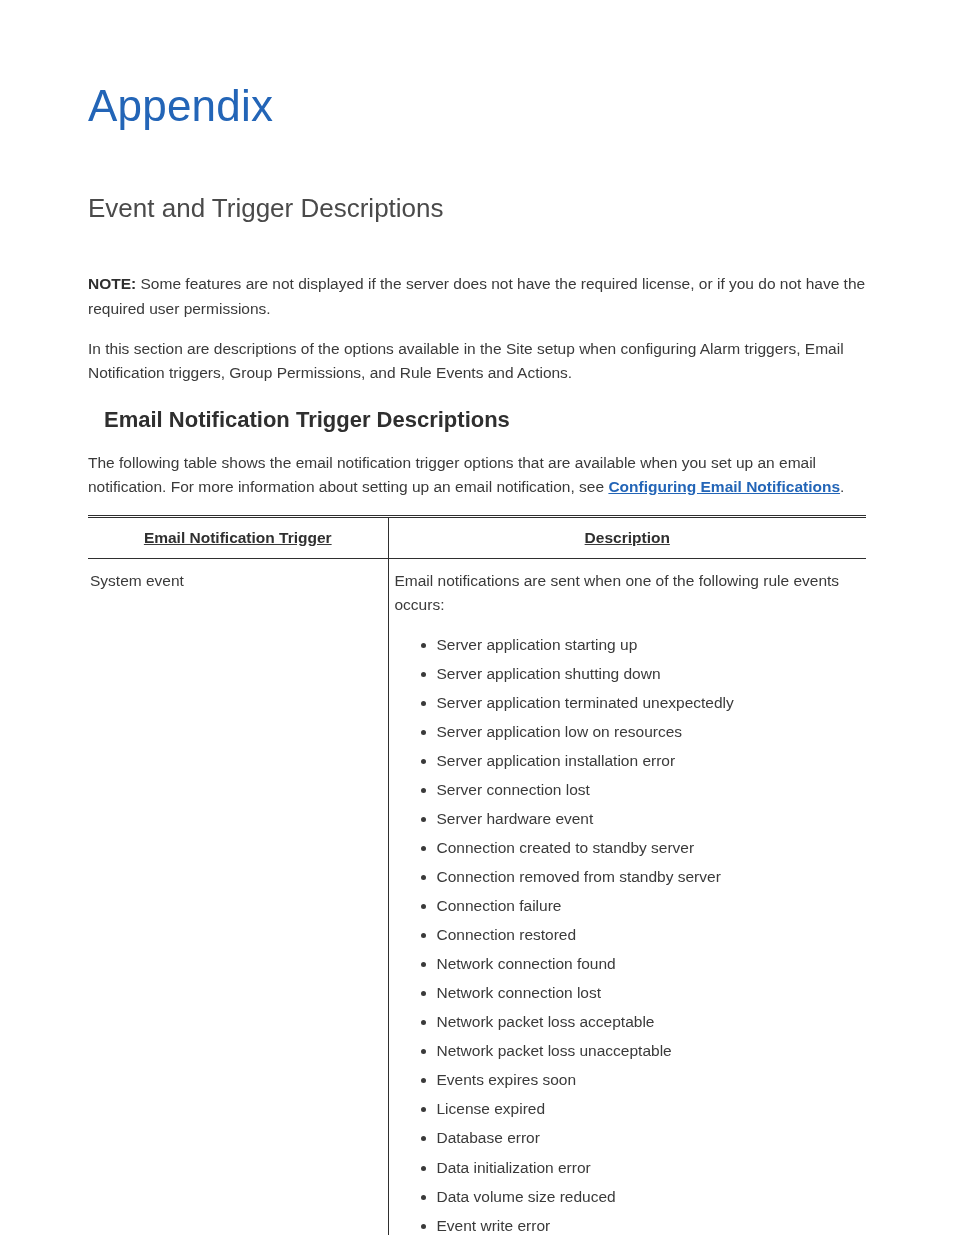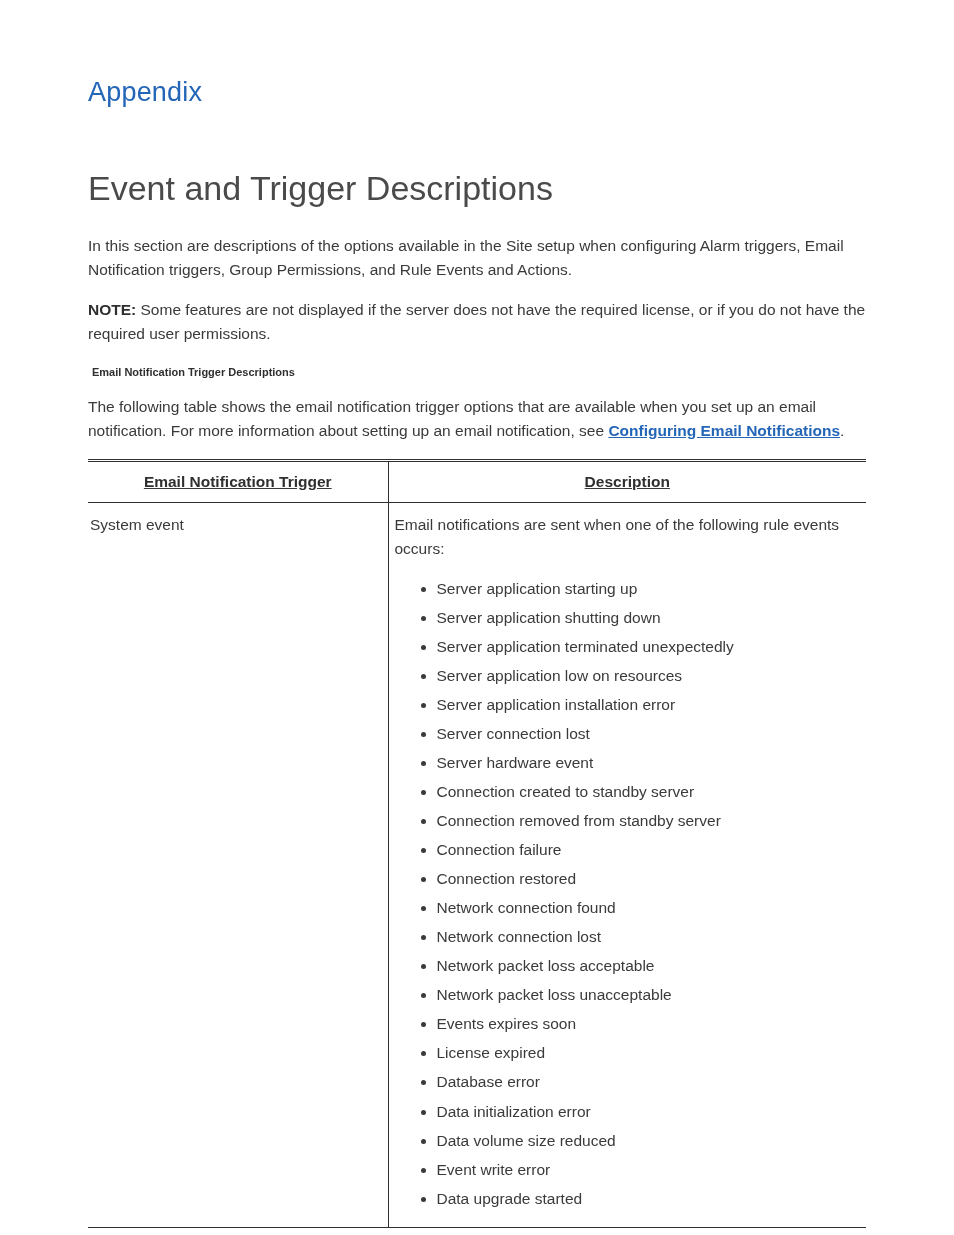--- a/index.html
+++ b/index.html
@@ -14,38 +14,38 @@
   }
   .page {
     width: 954px;
     min-height: 1235px;
     margin: 0 auto;
     padding: 72px 88px 40px 88px;
     position: relative;
   }
   h1.title {
     font-weight: 300;
-    font-size: 27px;
+    font-size: 44px;
     color: #2365b7;
     margin: 0 0 48px 0;
     letter-spacing: 0.2px;
   }
   h2.section {
     font-weight: 300;
-    font-size: 34px;
+    font-size: 26px;
     color: #4a4a4a;
-    margin: 0 0 19px 0;
+    margin: 0 0 44px 0;
   }
   p { margin: 0 0 16px 0; }
   .note-label { font-weight: 700; color: #2f2f2f; }
   h3.subsection {
     font-weight: 700;
-    font-size: 11px;
+    font-size: 22px;
     color: #2f2f2f;
-    margin: 18px 0 14px 4px;
+    margin: 18px 0 14px 16px;
   }
   a.link {
     color: #2365b7;
     font-weight: 700;
     text-decoration: underline;
     cursor: pointer;
   }
   table.trigger-table {
     width: 100%;
     border-collapse: collapse;
@@ -82,25 +82,25 @@
 </style>
 </head>
 <body>
 
 <div class="page">
 
   <h1 class="title">Appendix</h1>
 
   <h2 class="section">Event and Trigger Descriptions</h2>
 
-  <p>In this section are descriptions of the options available in the Site setup when configuring Alarm triggers, Email Notification triggers, Group Permissions, and Rule Events and Actions.</p>
-
   <p>
     <span class="note-label">NOTE:</span><span> Some features are not displayed if the server does not have the required license, or if you do not have the required user permissions.</span>
   </p>
+
+  <p>In this section are descriptions of the options available in the Site setup when configuring Alarm triggers, Email Notification triggers, Group Permissions, and Rule Events and Actions.</p>
 
   <h3 class="subsection">Email Notification Trigger Descriptions</h3>
 
   <p>
     <span>The following table shows the email notification trigger options that are available when you set up an email notification. For more information about setting up an email notification, see </span><a class="link">Configuring Email Notifications</a><span>.</span>
   </p>
 
   <table class="trigger-table">
     <thead>
       <tr>

